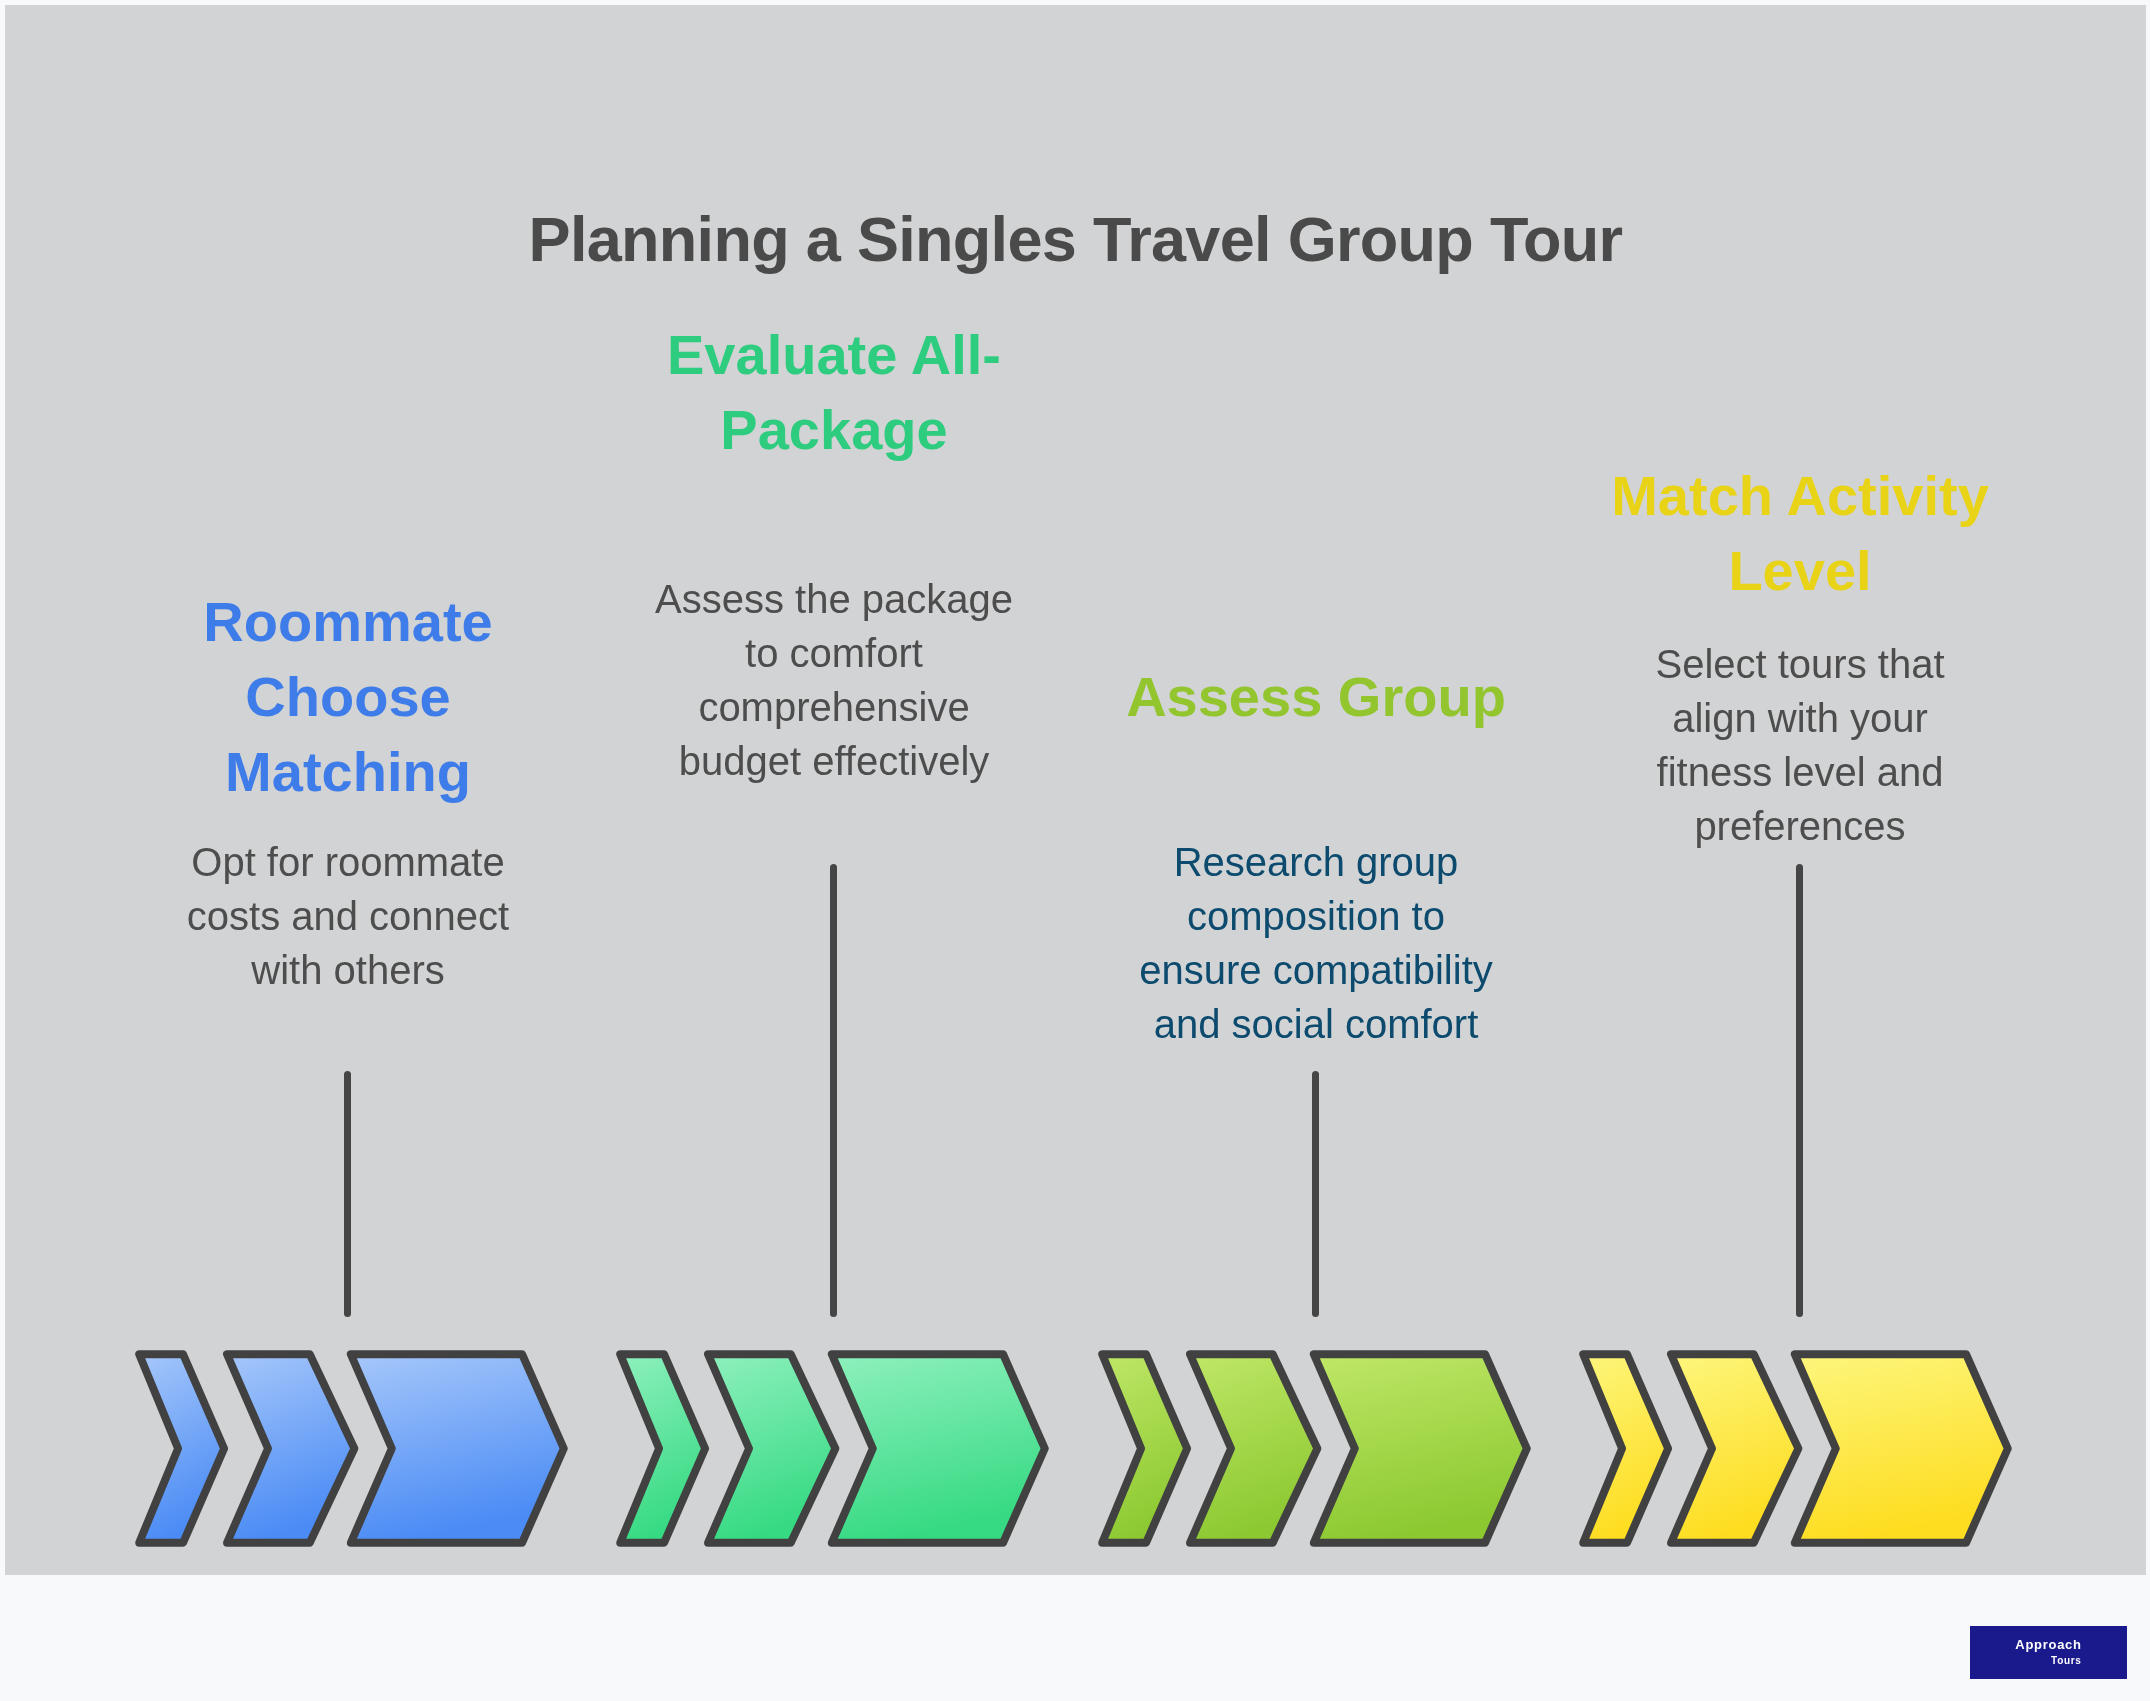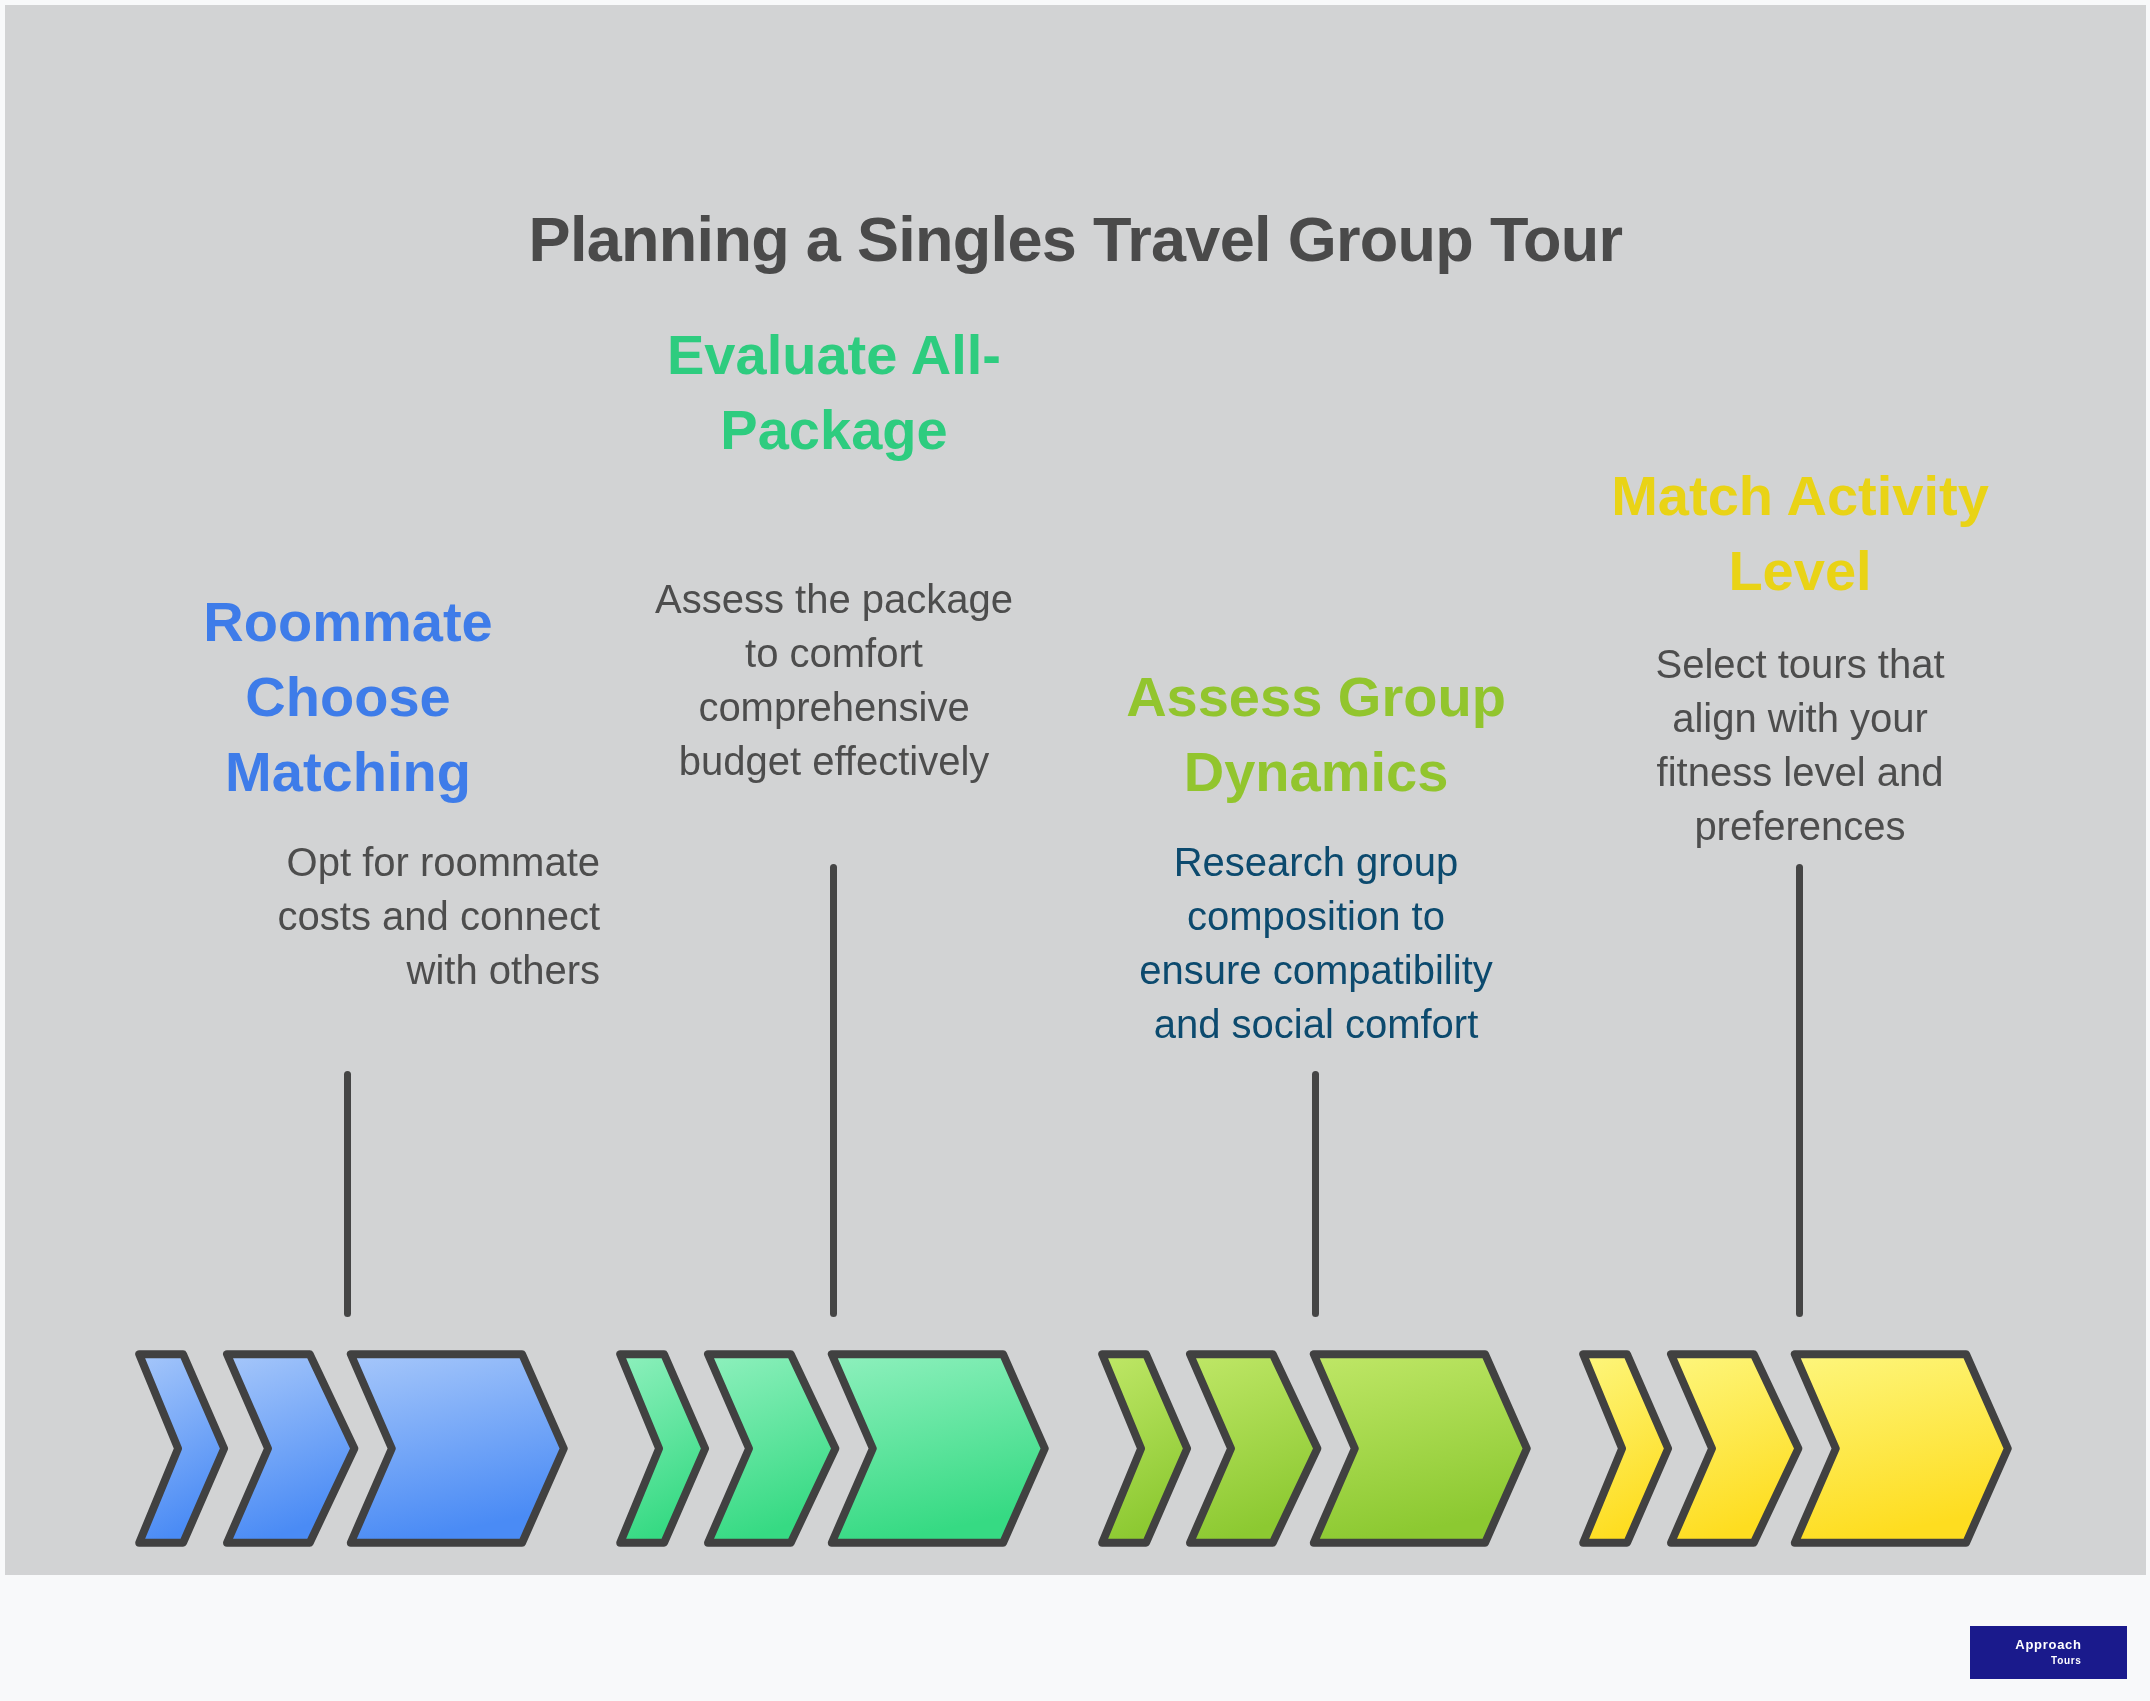--- a/index.html
+++ b/index.html
@@ -51,21 +51,21 @@
 <div class="panel" style="background: rgb(210, 211, 212);"></div>
 
 <h1 class="title" style="color: rgb(74, 74, 74);">Planning a Singles Travel Group Tour</h1>
 
 <div class="step" style="--head: #3e7ce9; --c1: #a6c7fa; --c2: #4a8bf5;">
   <h2 class="step-heading" style="left:96px;top:584px;">
     <span class="hline">Roommate</span>
     <span class="hline">Choose</span>
     <span class="hline">Matching</span>
   </h2>
-  <div class="step-desc" style="left: 96px; top: 835px; color: rgb(77, 77, 77); text-align: right;">
+  <div class="step-desc" style="left: 96px; top: 835px; color: rgb(77, 77, 77);">
     <span class="dline">Opt for roommate</span>
     <span class="dline">costs and connect</span>
     <span class="dline">with others</span>
   </div>
   <div class="vline" style="left: 344px; top: 1071px; height: 246px; background: rgb(69, 69, 69);"></div>
   <svg class="chev" style="left:132px;top:1347px;" viewBox="0 0 610 282">
     <defs>
       <linearGradient id="g0" x1="0" y1="0" x2="0.25" y2="1">
         <stop offset="0" class="stop-top"></stop>
           <stop offset="1" class="stop-bottom"></stop>
@@ -98,21 +98,20 @@
     </defs>
     <polygon fill="url(#g1)" points="10,10 71,10 128,141 71,272 10,272 64,141" style="stroke: rgb(65, 65, 65);"></polygon>
     <polygon fill="url(#g1)" points="132,10 247,10 309,141 247,272 132,272 189,141" style="stroke: rgb(65, 65, 65);"></polygon>
     <polygon fill="url(#g1)" points="304,10 542,10 600,141 542,272 304,272 361,141" style="stroke: rgb(65, 65, 65);"></polygon>
   </svg>
 </div>
 
 <div class="step" style="--head: #92c52e; --c1: #bfe767; --c2: #8cc931;">
   <h2 class="step-heading" style="left:1064px;top:659px;">
     <span class="hline">Assess Group</span>
-    <span class="hline">Dynamics</span>
   </h2>
   <div class="step-desc" style="left: 1064px; top: 835px; color: #0c4a6e;">
     <span class="dline">Research group</span>
     <span class="dline">composition to</span>
     <span class="dline">ensure compatibility</span>
     <span class="dline">and social comfort</span>
   </div>
   <div class="vline" style="left: 1312px; top: 1071px; height: 246px; background: rgb(69, 69, 69);"></div>
   <svg class="chev" style="left:1095px;top:1347px;" viewBox="0 0 610 282">
     <defs>

